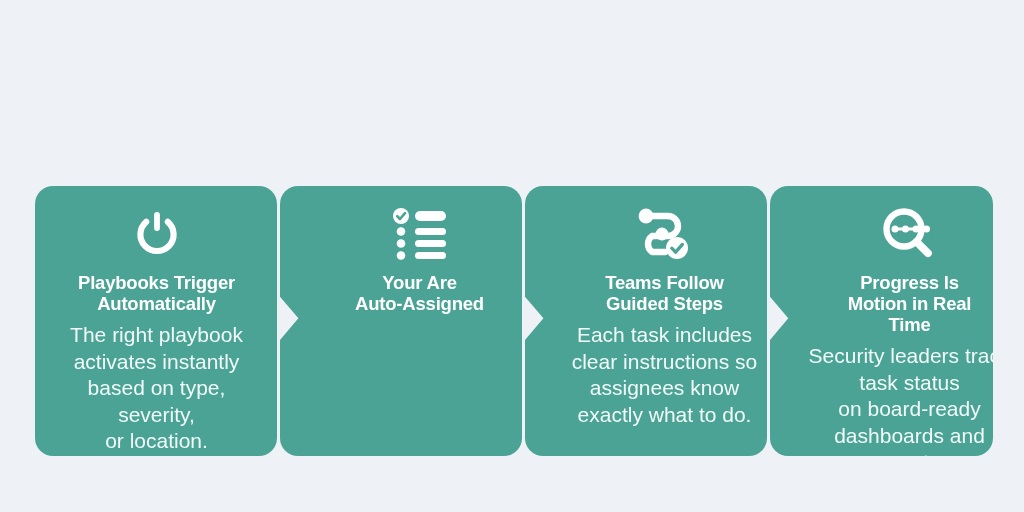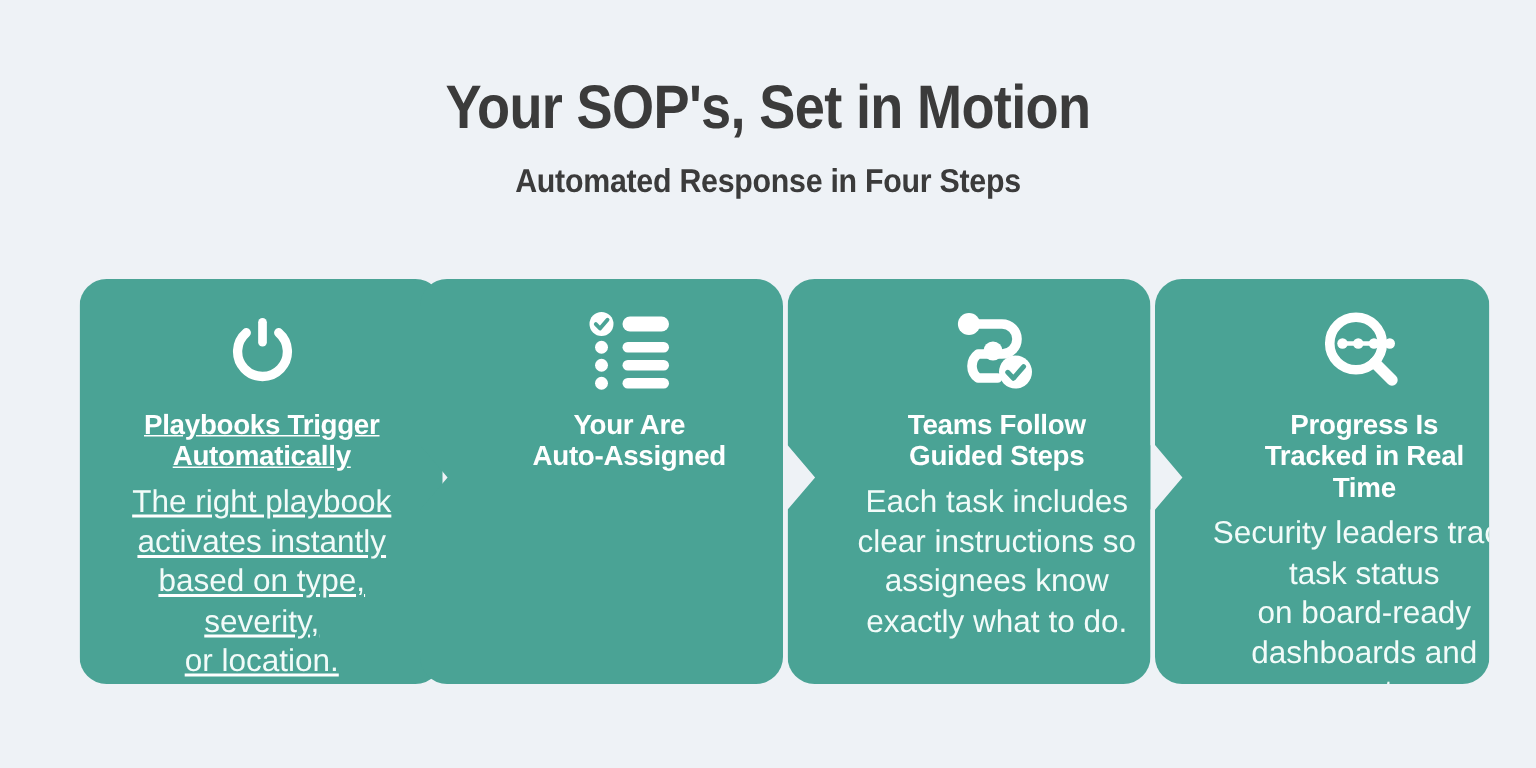--- a/index.html
+++ b/index.html
@@ -98,21 +98,21 @@
       107.8% 49%,
       100% 57%,
       100% 100%,
       0% 100%,
       0% 57%,
       7.6% 49%,
       0% 41%
     );
   }
 
-  .card-1 { left:18px;text-decoration:underline; }
+  .card-1 { left:0px; }
   .card-2 { left:245px; }
   .card-3 { left:490px; }
   .card-4 { left:735px; }
 
   .card-inner {
     width:223px;
     margin:0 auto;
     padding-top:16px;
   }
   .card.has-notch .card-inner { margin-left:18px; }
@@ -142,24 +142,20 @@
     color:#f2fbf9;
     white-space:pre-line;
     padding:0 4px;
   }
 </style>
 </head>
 <body>
 
 <div id="stage">
 
-  <div class="header">
-    <div class="title">Your SOP's, Set in Motion</div>
-    <div class="subtitle">Automated Response in Four Steps</div>
-  </div>
 
   <div class="cards">
 
     <div class="card card-1 has-point">
       <div class="card-inner">
         <div class="icon-wrap">
           <svg width="56" height="56" viewBox="0 0 56 56" aria-hidden="true">
             <path d="M17.2 15.8 A16.6 16.6 0 1 0 38.8 15.8" fill="none" stroke="#ffffff" stroke-width="6.2" stroke-linecap="round"></path>
             <rect x="25.1" y="6" width="5.8" height="19" rx="2.9" fill="#ffffff"></rect>
           </svg>
@@ -220,21 +216,21 @@
             <circle cx="23" cy="22" r="17.5" fill="none" stroke="#ffffff" stroke-width="6.4"></circle>
             <path d="M35.5 34.8 L47 46.3" stroke="#ffffff" stroke-width="7.6" stroke-linecap="round"></path>
             <path d="M14 22 H44" stroke="#ffffff" stroke-width="3.1" stroke-linecap="round"></path>
             <circle cx="14" cy="22" r="3.5" fill="#ffffff"></circle>
             <circle cx="24.5" cy="22" r="3.5" fill="#ffffff"></circle>
             <circle cx="35" cy="22" r="3.5" fill="#ffffff"></circle>
             <circle cx="45.5" cy="22" r="3.5" fill="#ffffff"></circle>
           </svg>
         </div>
         <div class="card-heading">Progress Is
-Tracked in Real
+Motion in Real
 Time</div>
         <div class="card-body">Security leaders track
 task status
 on board-ready
 dashboards and reports.</div>
       </div>
     </div>
 
   </div>
 </div>

